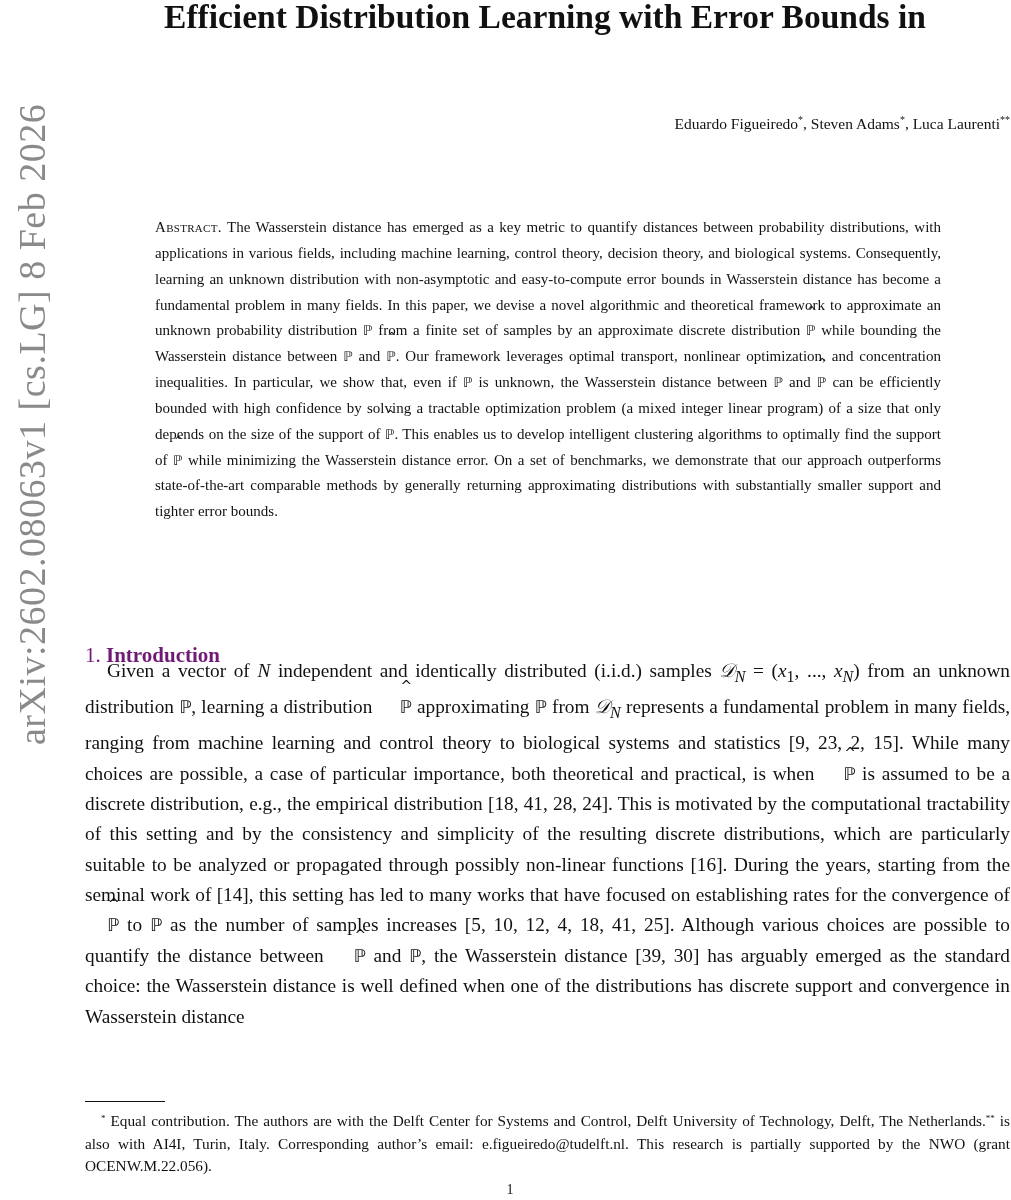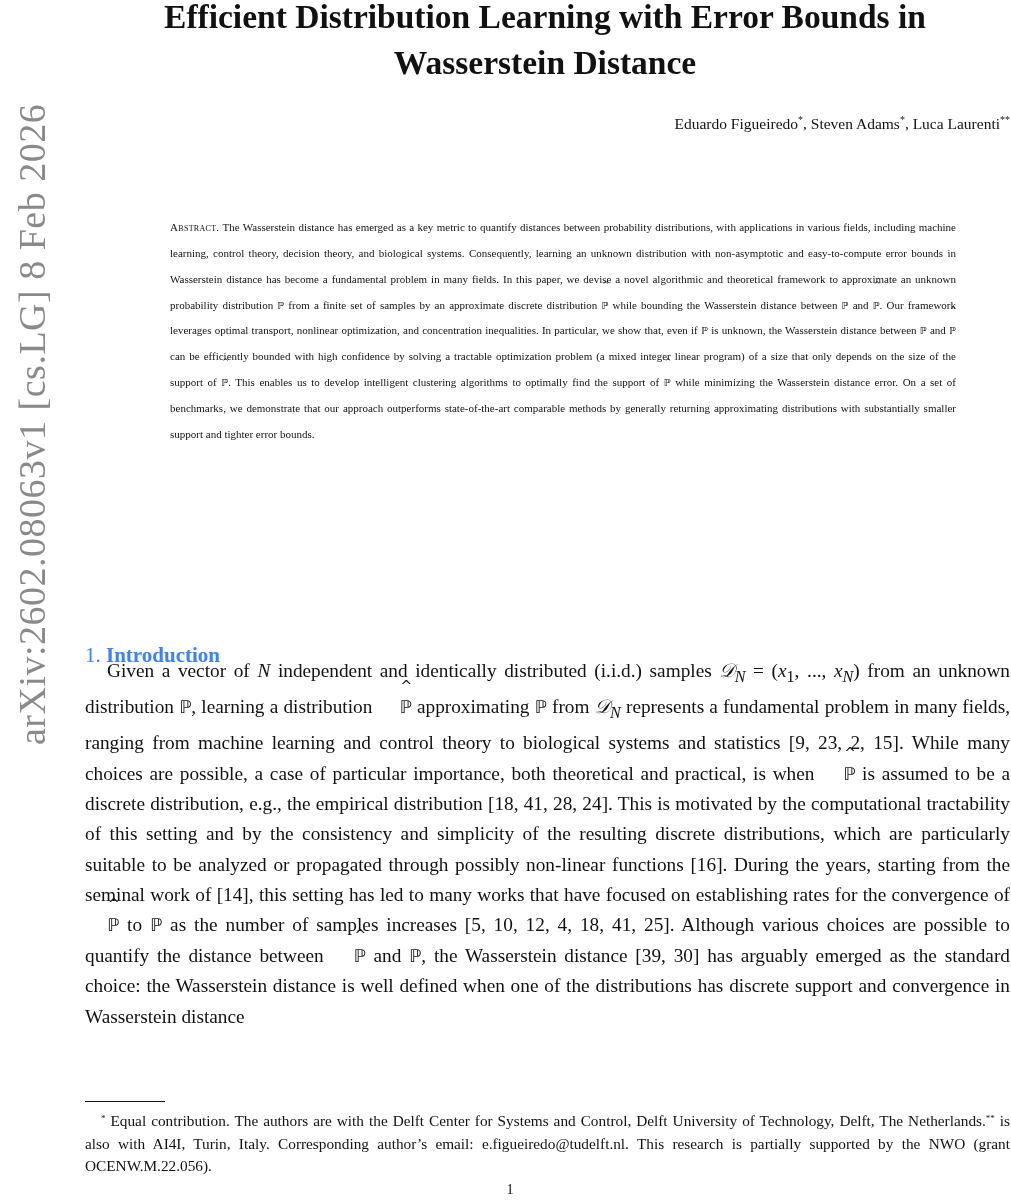--- a/index.html
+++ b/index.html
@@ -23,27 +23,27 @@
     font-size: 33.5px; font-weight: bold; line-height: 46px; color: #111;
   }
   .authors {
     position: absolute; left: 80px; top: 114px; width: 930px;
     text-align: right; font-family: "Liberation Serif", serif;
     font-size: 15.5px; color: #111;
   }
   .authors sup { font-size: 10px; vertical-align: 6px; }
   .abstract {
     position: absolute; left: 155px; top: 215px; width: 786px;
-    font-family: "Liberation Serif", serif; font-size: 11px;
-    line-height: 25.85px; text-align: justify; color: #111; margin-left: 15px;
+    font-family: "Liberation Serif", serif; font-size: 15px;
+    line-height: 25.85px; text-align: justify; color: #111;
   }
   .abstract-label { font-variant: small-caps; letter-spacing: 0.3px; }
   .section-heading {
     position: absolute; left: 85px; top: 643px;
-    font-family: "Liberation Serif", serif; font-size: 21px; color: #3b82f6;
+    font-family: "Liberation Serif", serif; font-size: 21px; color: #701a75;
   }
   .section-heading .title-part { font-weight: bold; }
   .body-text {
     position: absolute; left: 85px; top: 656px; width: 925px;
     font-family: "Liberation Serif", serif; font-size: 19.3px;
     line-height: 30.35px; text-align: justify; color: #111;
     text-indent: 22px;
   }
   .hatP { position: relative; display: inline-block; }
   .hatP::before {
@@ -68,21 +68,20 @@
     font-size: 14px; color: #111;
   }
 </style>
 </head>
 <body>
 
 <div class="arxiv-stamp">arXiv:2602.08063v1  [cs.LG]  8 Feb 2026</div>
 
 <div class="title">
   <div>Efficient Distribution Learning with Error Bounds in</div>
-  <div>Wasserstein Distance</div>
 </div>
 
 <div class="authors">
   <span>Eduardo Figueiredo</span><sup>*</sup>,
   <span>Steven Adams</span><sup>*</sup>,
   <span>Luca Laurenti</span><sup>**</sup>
 </div>
 
 <div class="abstract">
   <span class="abstract-label">Abstract.</span>

